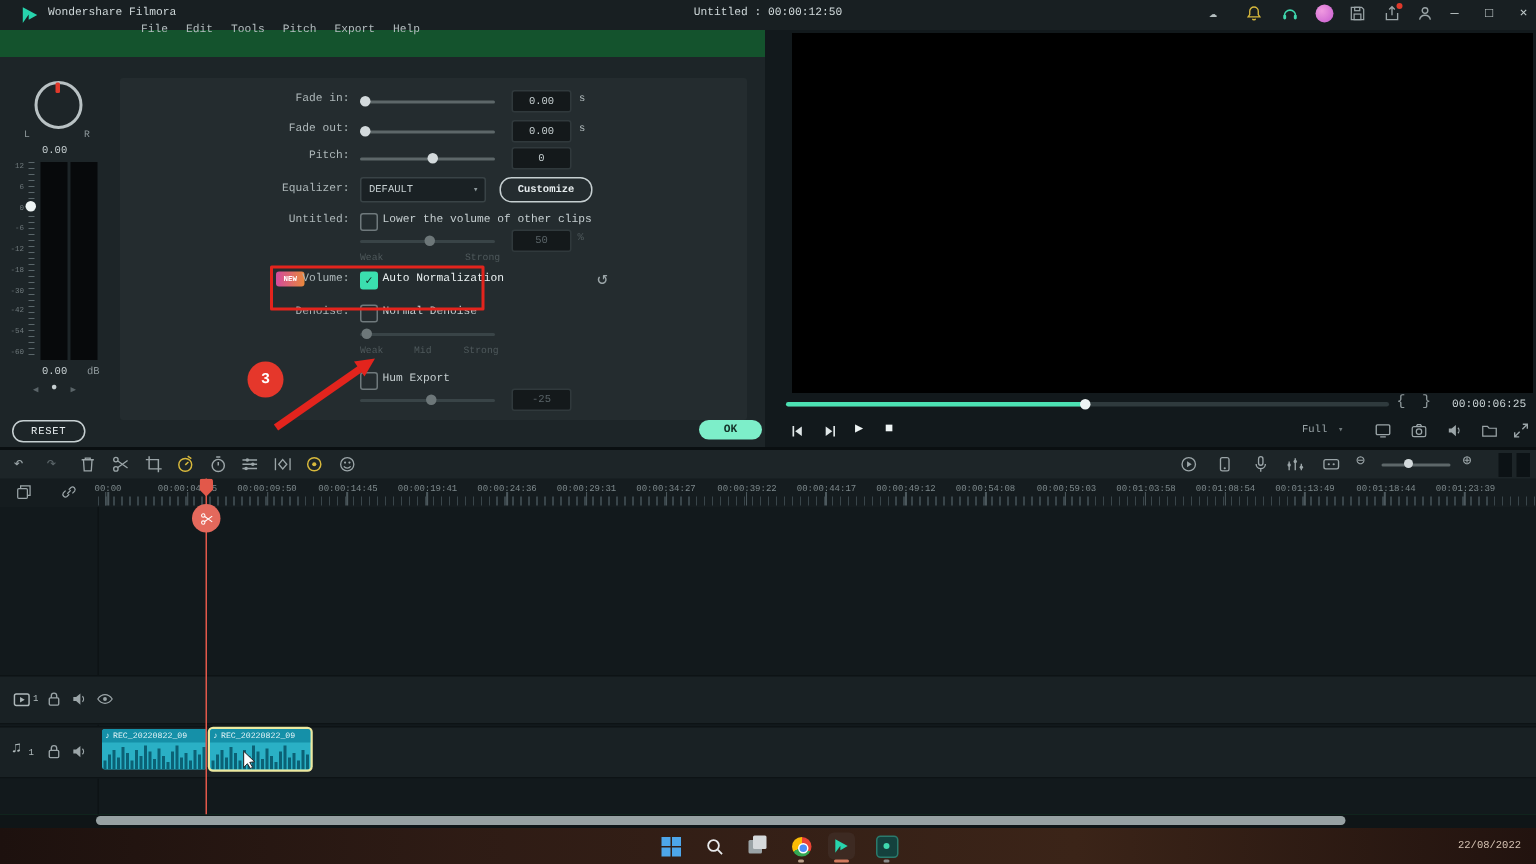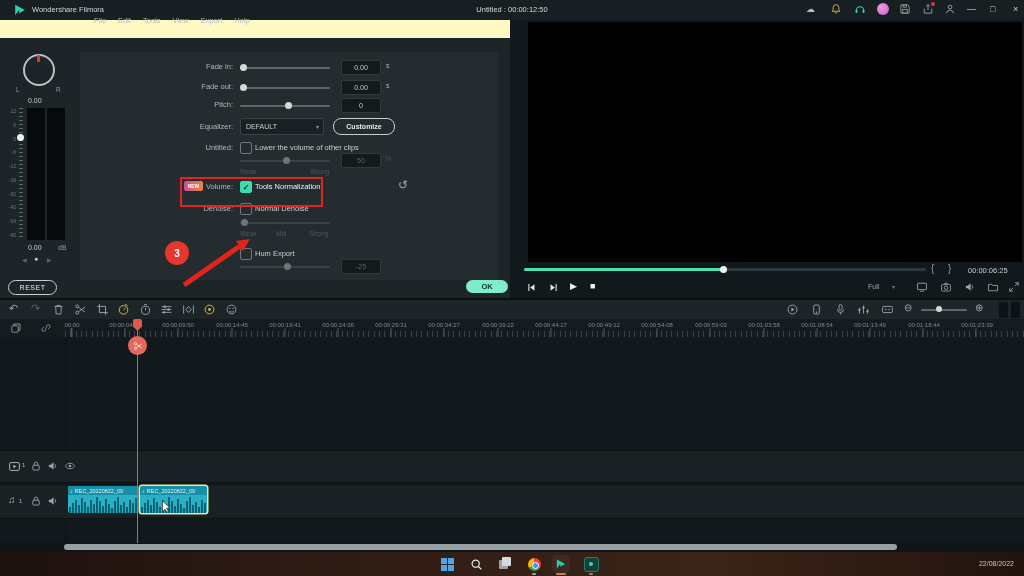--- a/index.html
+++ b/index.html
@@ -1,18 +1,18 @@
 <!DOCTYPE html>
 <html><head>
 <meta charset="utf-8">
 <style>
   html,body{margin:0;padding:0;background:#000;}
   #app{position:relative;width:1024px;height:576px;overflow:hidden;
-       font-family:Liberation Sans, sans-serif;
-       background:#fef9c3;color:#c6cfd1;-webkit-font-smoothing:antialiased;}
+       font-family:Liberation Mono, monospace;
+       background:#14532d;color:#c6cfd1;-webkit-font-smoothing:antialiased;}
   .abs{position:absolute;}
   .ic{display:inline-flex;align-items:center;justify-content:center;color:#9ba5a8;}
   .ic svg{display:block;}
   
   #titlebar{left:0;top:0;width:1024px;height:20px;background:#181f22;display:flex;align-items:center;}
   .menu-item{font-size:7.5px;color:#b4bec0;padding:0 6px;cursor:default;margin-top:11px;}
   #proj-title{left:50%;top:5px;transform:translateX(-50%);font-size:7.5px;color:#cfd8da;}
   
   #tabbar{left:0;top:20px;width:510px;height:18px;background:#181f22;}
   .tab{position:absolute;top:3px;font-size:8px;font-weight:bold;}
@@ -216,21 +216,21 @@
     <span class="ic abs" style="left:13px;top:3px">
         <svg width="14" height="14">
           <use href="#i-logo"></use>
         </svg>
       </span>
     <span class="abs" style="left:32px;top:5px;font-size:7.5px;color:#cfd8da">Wondershare Filmora</span>
     <div class="abs" style="left:88px;top:5px;display:flex">
       <span class="menu-item">File</span>
       <span class="menu-item">Edit</span>
       <span class="menu-item">Tools</span>
-      <span class="menu-item">View</span>
+      <span class="menu-item">Pitch</span>
       <span class="menu-item">Export</span>
       <span class="menu-item">Help</span>
     </div>
     <span id="proj-title" class="abs">Untitled : 00:00:12:50</span>
     <span class="ic abs" style="left:806px;top:4px;font-size:9px;color:#b4bec0">☁</span>
     <span class="ic abs" style="left:830px;top:3px;color:#d8b93c">
         <svg width="12" height="12">
           <use href="#i-bell"></use>
         </svg>
       </span>
@@ -330,21 +330,21 @@
           <i class="knobdot dim" style="left:43px"></i>
         </div>
       <div class="valbox dim" style="left:261px;top:101px">50</div>
       <span class="unit dim" style="left:305px;top:103px">%</span>
       <span class="dimtxt" style="left:160px;top:116px">Weak</span>
       <span class="dimtxt" style="left:230px;top:116px">Strong</span>
 
       <span class="badge-new abs" style="left:104px;top:129px;width:19px;height:10px">NEW</span>
       <span class="rowlabel" style="left:0;top:130px">Volume:</span>
       <span class="cb checked" style="left:160px;top:129px">✓</span>
-      <span class="cblabel" style="left:175px;top:130px;color:#eaf0f1">Tools Normalization</span>
+      <span class="cblabel" style="left:175px;top:130px;color:#eaf0f1">Auto Normalization</span>
       <span class="abs" style="left:318px;top:126px;font-size:12px;color:#9ba5a8">↺</span>
 
       <span class="rowlabel" style="left:0;top:152px">Denoise:</span>
       <span class="cb" style="left:160px;top:151px"></span>
       <span class="cblabel" style="left:175px;top:152px">Normal Denoise</span>
       <div class="slider dim" style="left:160px;top:170px;width:90px">
           <i class="knobdot dim" style="left:1px"></i>
         </div>
       <span class="dimtxt" style="left:160px;top:178px">Weak</span>
       <span class="dimtxt" style="left:196px;top:178px">Mid</span>

